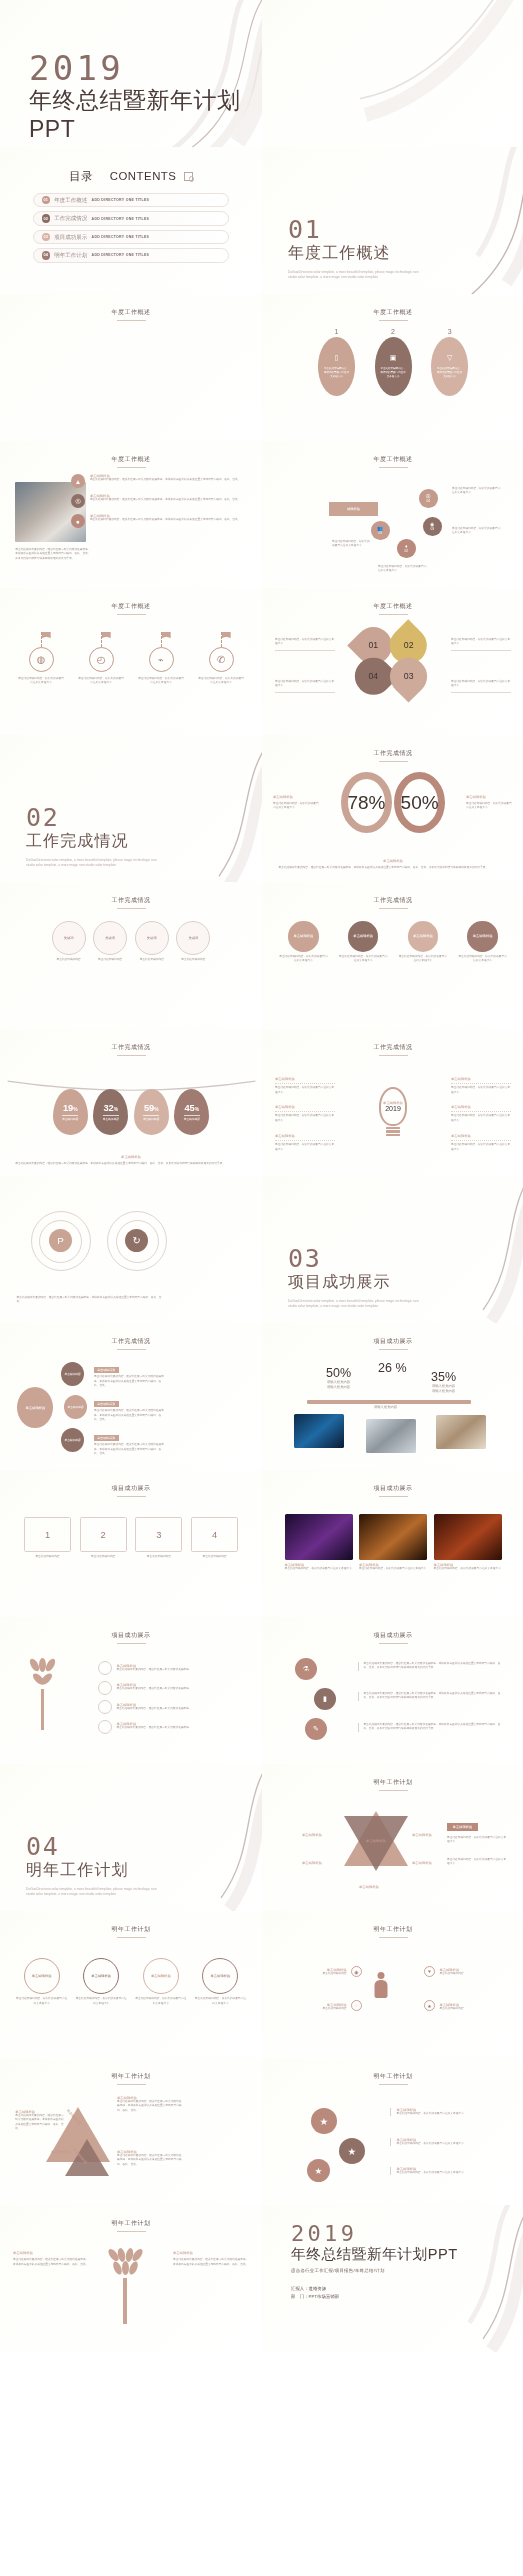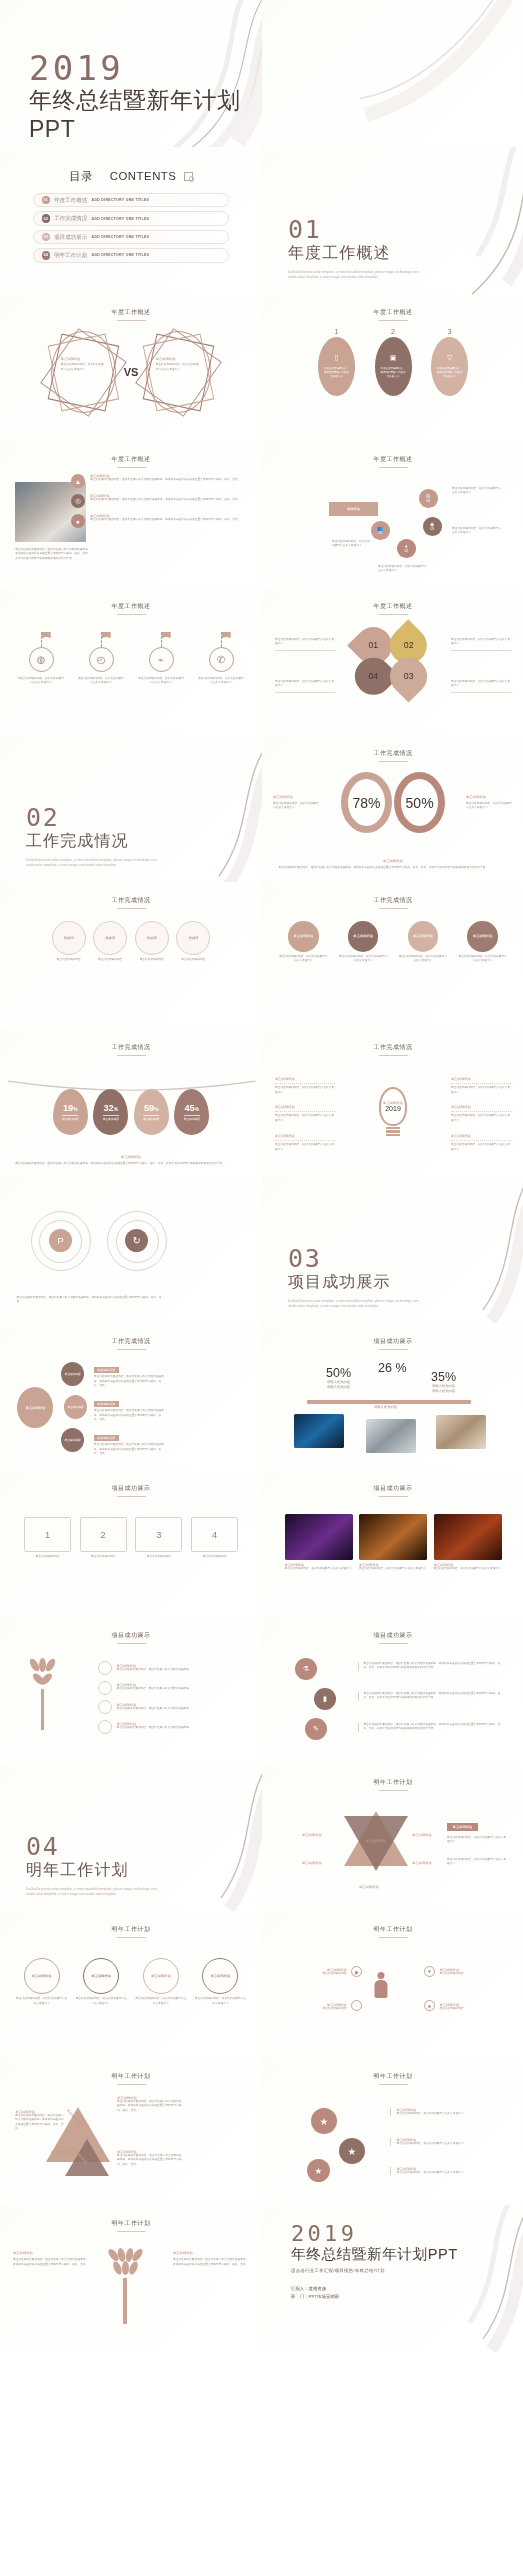--- a/index.html
+++ b/index.html
@@ -101,21 +101,21 @@
           font-size:8.7px; color:#3f3330; position:relative; }
   .petal::before{content:"";position:absolute;inset:-4.4px;border-radius:50% 50% 50% 0;}
   .p1::before{background:#c9a394;transform:rotate(45deg);}
   .p2::before{background:#d8b96a;transform:rotate(135deg);}
   .p3::before{background:#cdaa9a;transform:rotate(-45deg);}
   .p4::before{background:#8f7067;transform:rotate(-135deg);}
   .petal span{position:relative;z-index:2;}
 
   
   .don{ width:51px;height:61px;border-radius:50%; border:7px solid #c9a394;
-        display:flex;align-items:center;justify-content:center; font-size:14px; color:#3f3330;}
+        display:flex;align-items:center;justify-content:center; font-size:19px; color:#3f3330;}
   .don.d2{ border-color:#b9897c; }
 
   
   .drop-row{ position:absolute; top:60px; left:0; right:0; display:flex; justify-content:center; gap:5.5px;}
   .drop{ width:35px;height:46px;border-radius:50% 50% 50% 50%/60% 60% 40% 40%;
          display:flex;flex-direction:column;align-items:center;justify-content:center;color:#fff;}
   .drop .v{font-size:9.3px;font-weight:bold;}
   .drop .l{font-size:2.7px;margin-top:1.6px;border-top:0.5px solid rgba(255,255,255,.7);padding-top:1.6px;}
   .d-a{background:#c9a394;} .d-b{background:#8f7067;} .d-c{background:#d3b2a4;} .d-d{background:#a07b71;}
 
@@ -228,43 +228,20 @@
     </svg>
     <div class="sect-block">
       <div class="sect-num">01</div>
       <div class="sect-title">年度工作概述</div>
       <div class="sect-sub">DaGuaDirectorio solar template, a more beautiful template, please magic technologic non studio solar template, a more magic non studio solar template</div>
     </div>
   </div>
 
   <div class="slide">
     <div class="sh">年度工作概述</div>
-    <div class="vs-wrap">
-      <div class="poly">
-        <i></i>
-          <b></b>
-          <b class="r2"></b>
-          <b class="r3"></b>
-        <div class="txt">
-          <div class="mt-b">单击编辑标题</div>
-          <div class="mt" style="margin-top:2.2px">单击此处可编辑内容，根据您的需要自由拉伸文本框大小</div>
-        </div>
-      </div>
-      <div class="vs">VS</div>
-      <div class="poly">
-        <i></i>
-          <b></b>
-          <b class="r2"></b>
-          <b class="r3"></b>
-        <div class="txt">
-          <div class="mt-b">单击编辑标题</div>
-          <div class="mt" style="margin-top:2.2px">单击此处可编辑内容，根据您的需要自由拉伸文本框大小</div>
-        </div>
-      </div>
-    </div>
   </div>
 
   <div class="slide">
     <div class="sh">年度工作概述</div>
     <div class="ell-row">
       <div class="ell-col">
         <div class="ell-n">1</div>
         <div class="ell c1">
             <span class="ic">▯</span>
           <span class="tx">单击此处可编辑内容，根据您的需要自由拉伸文本框大小</span>

